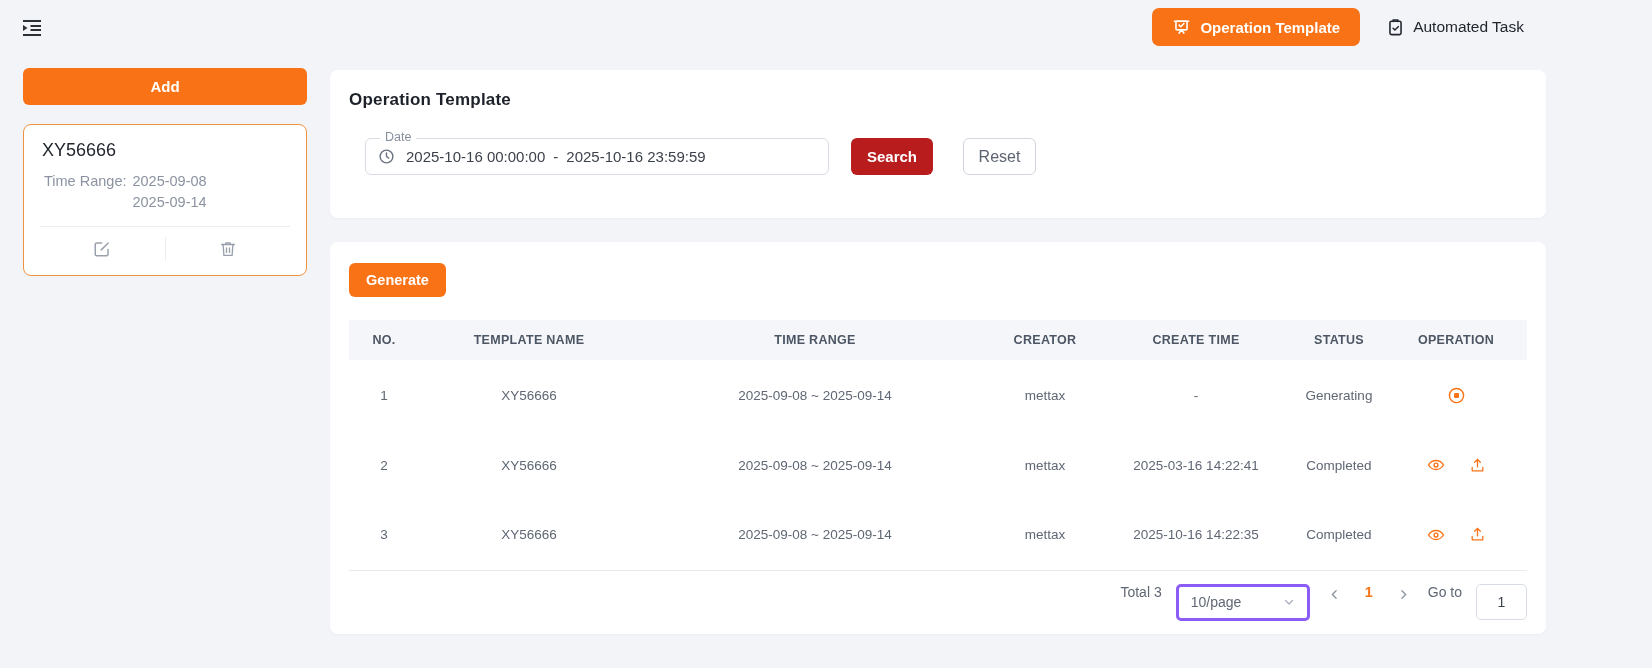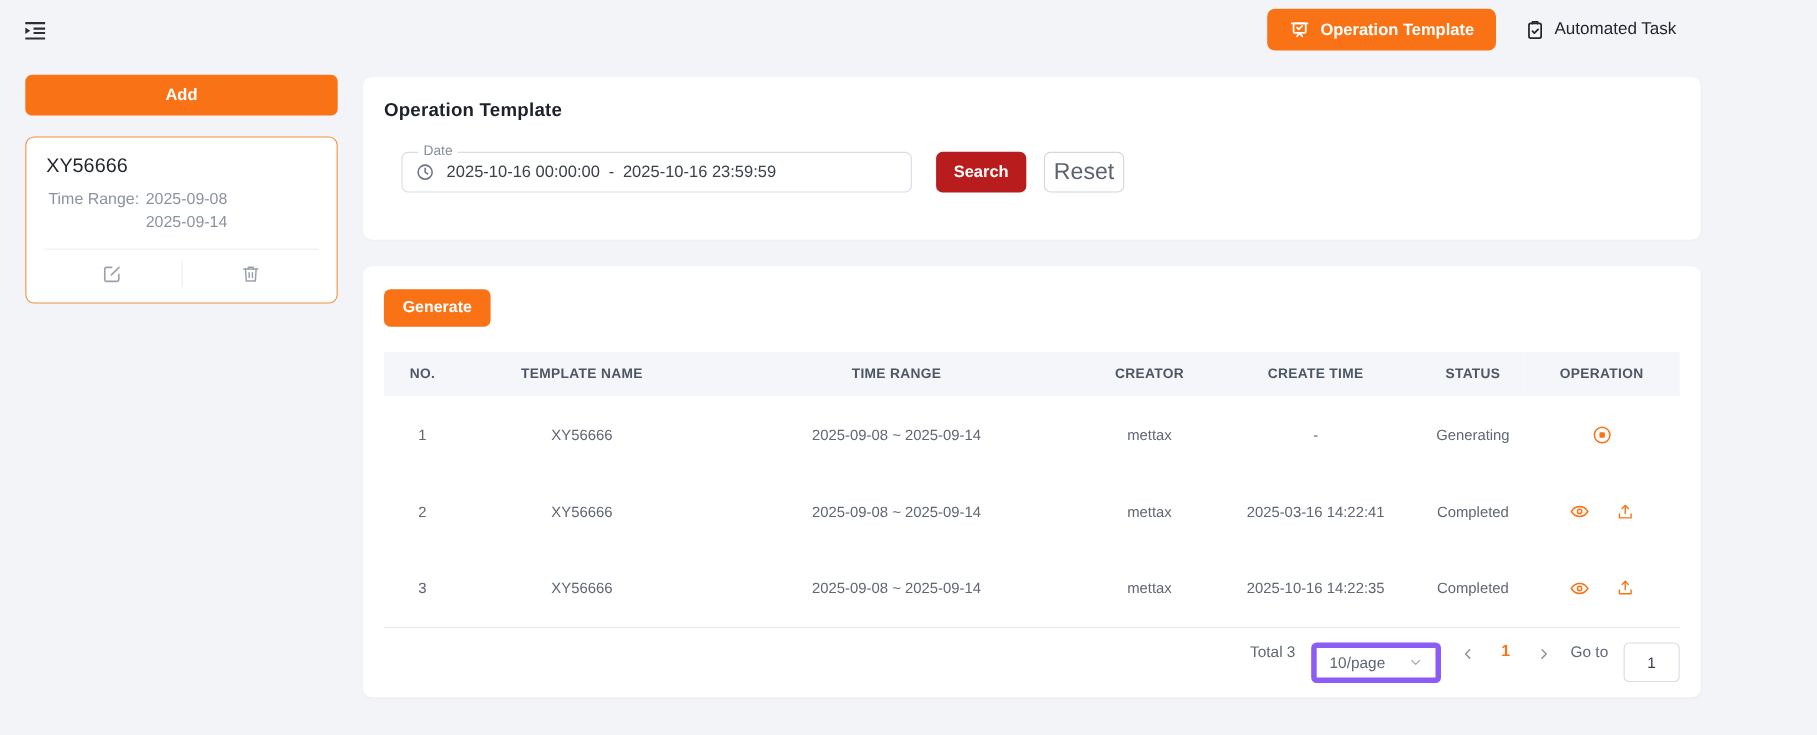--- a/index.html
+++ b/index.html
@@ -77,22 +77,22 @@
     padding:0 5px; font-size:12.5px; color:#878f9c;
   }
   .date-value { font-size:15px; color:#3c424c; white-space:nowrap; }
   .date-sep { margin:0 8px; color:#3c424c; }
   .btn-search {
     margin-left:22px; width:82px; height:37px; background:#b91c1c; color:#fff;
     border:none; border-radius:6px; font-size:15px; font-weight:bold;
     font-family:"Liberation Sans", sans-serif; cursor:pointer;
   }
   .btn-reset {
-    margin-left:16px; width:73px; height:37px; background:#fff; color:#5c6370;
-    border:1px solid #d2d6de; border-radius:6px; font-size:21px;
+    margin-left:30px; width:73px; height:37px; background:#fff; color:#5c6370;
+    border:1px solid #d2d6de; border-radius:6px; font-size:16px;
     font-family:"Liberation Sans", sans-serif; cursor:pointer;
   }
 
   .panel-table { margin-top:24px; height:392px; padding:21px 19px 0; }
   .table-toolbar { display:flex; justify-content:flex-start; }
   .btn-generate {
     width:97px; height:34px; background:#f97316; color:#fff;
     border:none; border-radius:6px; font-size:14.5px; font-weight:bold;
     font-family:"Liberation Sans", sans-serif; cursor:pointer;
   }
@@ -109,21 +109,21 @@
   .col-creator{width:108px}.col-ctime{width:194px}.col-status{width:92px}.col-op{width:142px}
   .op-cell { display:flex; align-items:center; justify-content:center; gap:24px; }
   .op-btn { background:none; border:none; padding:0; color:#f97316; cursor:pointer; display:inline-flex; }
 
   
   .pagination {
     display:flex; align-items:flex-start; justify-content:flex-end;
     gap:14px; padding:13px 0 0; font-size:14px; color:#5f6774;
   }
   .page-size-select {
-    width:118px; height:37px; border:5px solid #8b5cf6; border-radius:5px;
+    width:134px; height:37px; border:3px solid #8b5cf6; border-radius:5px;
     display:flex; align-items:center; justify-content:space-between;
     padding:0 12px; color:#5f6774; background:#fff; cursor:pointer; font-size:14px;
     font-family:"Liberation Sans", sans-serif;
   }
   .page-arrow { background:none; border:none; color:#8b93a1; cursor:pointer; display:inline-flex; padding:4px; }
   .page-num { color:#f97316; font-weight:bold; font-size:14.5px; padding:0 6px; cursor:pointer; }
   .goto-input {
     width:51px; height:36px; border:1px solid #d8dce4; border-radius:5px;
     text-align:center; font-size:14px; color:#3c424c;
     font-family:"Liberation Sans", sans-serif; outline:none;

